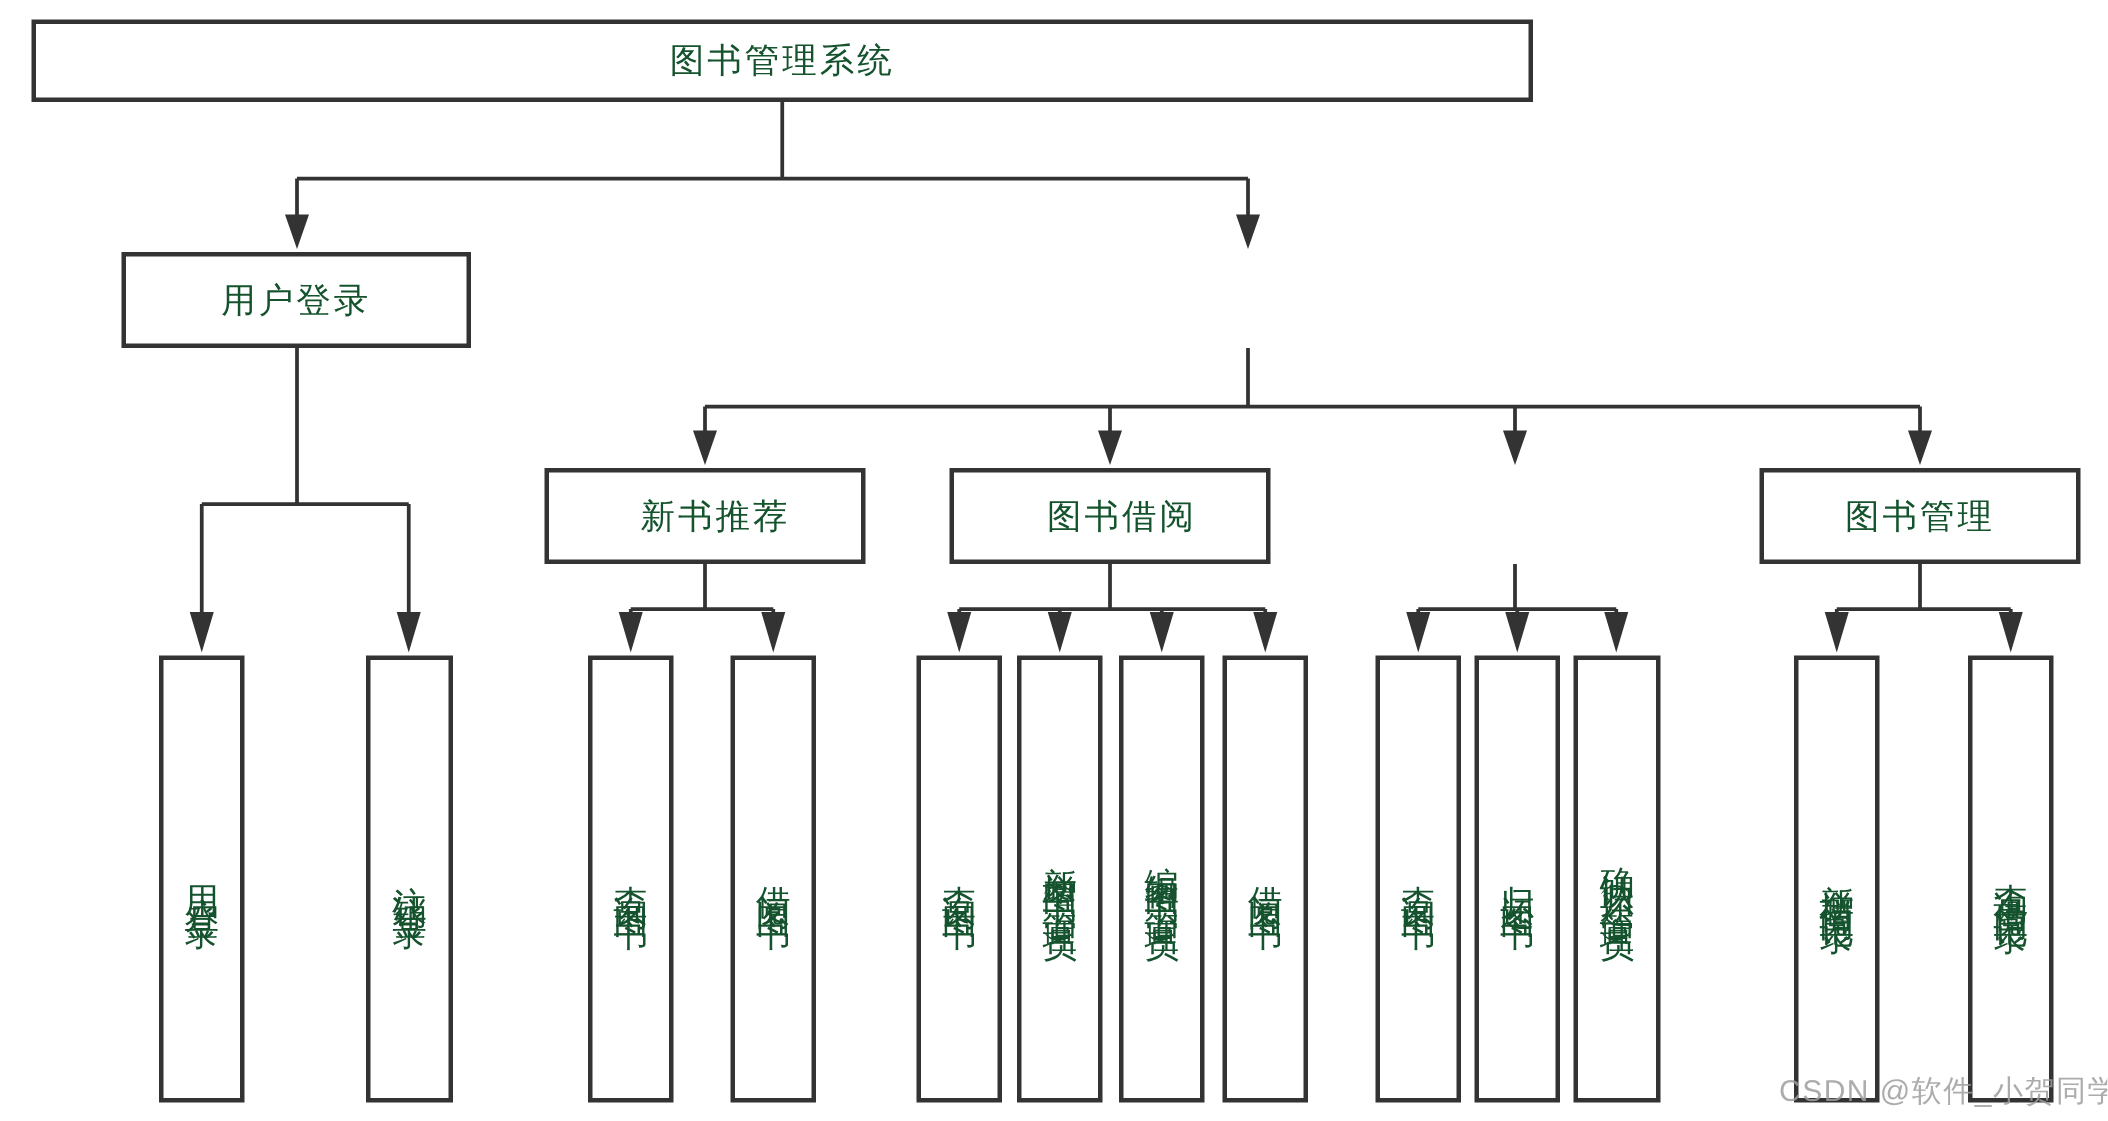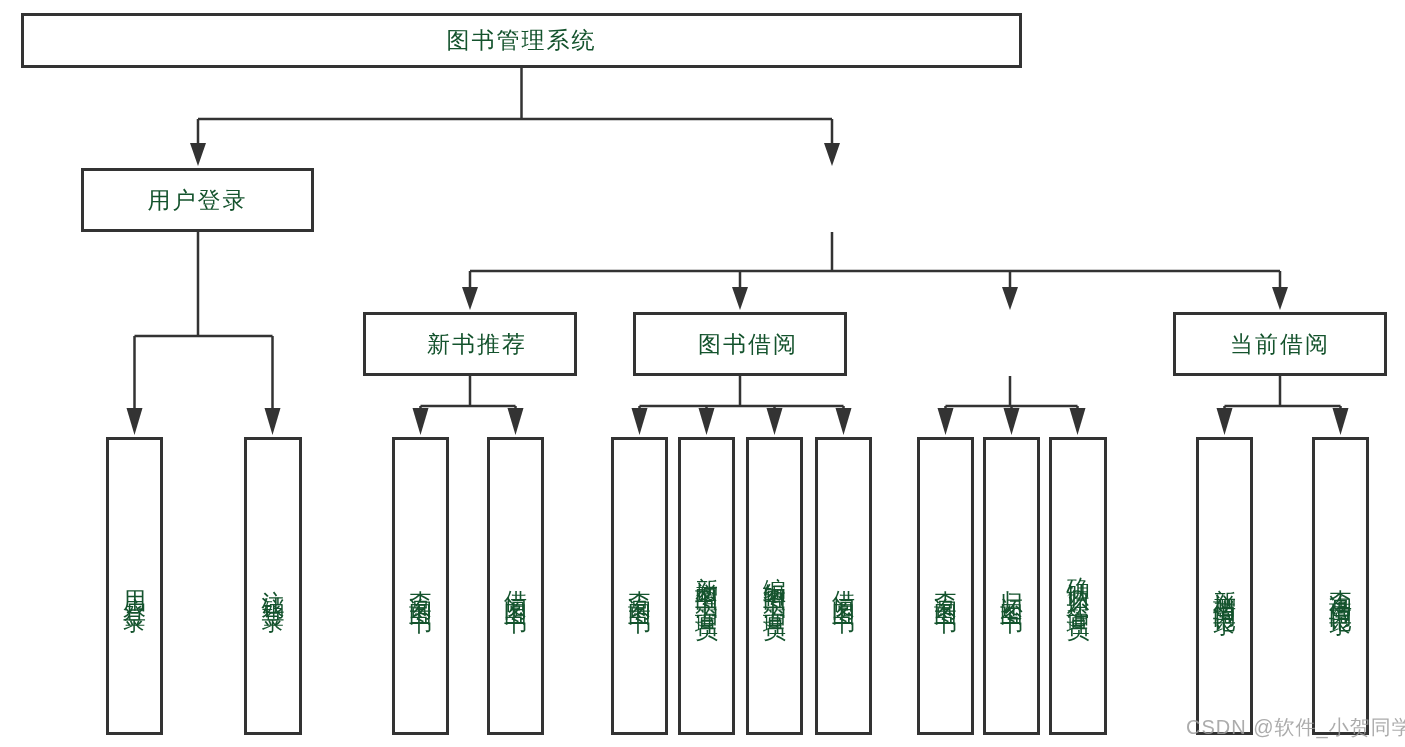--- a/index.html
+++ b/index.html
@@ -101,21 +101,21 @@
       <polygon points="1332.5,408 1348.5,408 1340.5,435"></polygon>
     </g>
   </svg>
 
   <div class="node hbox" style="left:21px; top:13px; width:1001px; height:55px;">图书管理系统</div>
 
   <div class="node hbox" style="left:81px; top:168px; width:233px; height:64px;">用户登录</div>
 
   <div class="node hbox" style="left:363px; top:312px; width:214px; height:64px;padding-left:14px;">新书推荐</div>
   <div class="node hbox" style="left:633px; top:312px; width:214px; height:64px;padding-left:16px;">图书借阅</div>
-  <div class="node hbox" style="left:1173px; top:312px; width:214px; height:64px;">当前借阅</div>
+  <div class="node hbox" style="left:1173px; top:312px; width:214px; height:64px;">图书管理</div>
 
   <div class="node vbox" style="left:106px; top:437px; width:57px; height:298px;">用户登录</div>
   <div class="node vbox" style="left:244px; top:437px; width:58px; height:298px;">注销登录</div>
 
   <div class="node vbox" style="left:392px; top:437px; width:57px; height:298px;">查询图书</div>
   <div class="node vbox" style="left:487px; top:437px; width:57px; height:298px;">借阅图书</div>
 
   <div class="node vbox" style="left:611px; top:437px; width:57px; height:298px;">查询图书</div>
   <div class="node vbox" style="left:678px; top:437px; width:57px; height:298px; letter-spacing:6px;">新增图书（管理员）</div>
   <div class="node vbox" style="left:746px; top:437px; width:57px; height:298px; letter-spacing:6px;">编辑图书（管理员）</div>

